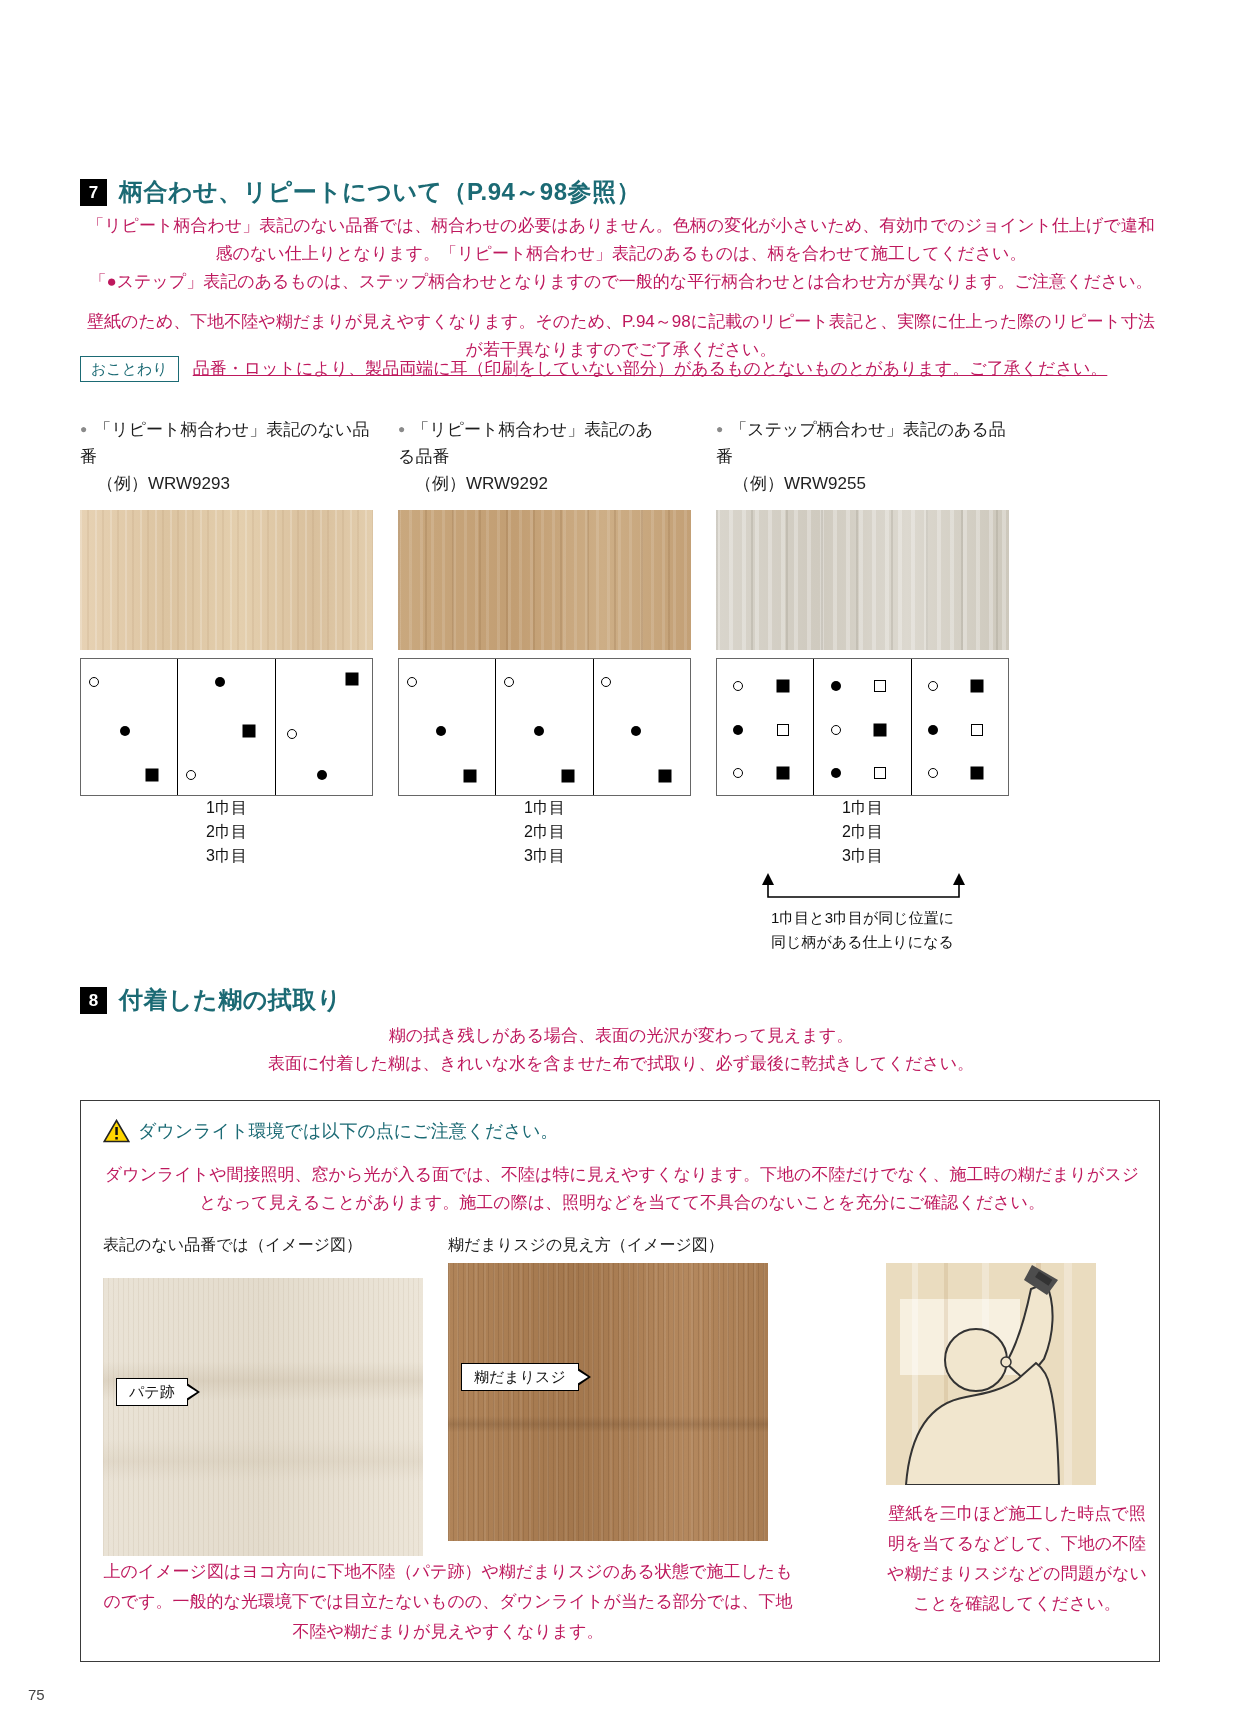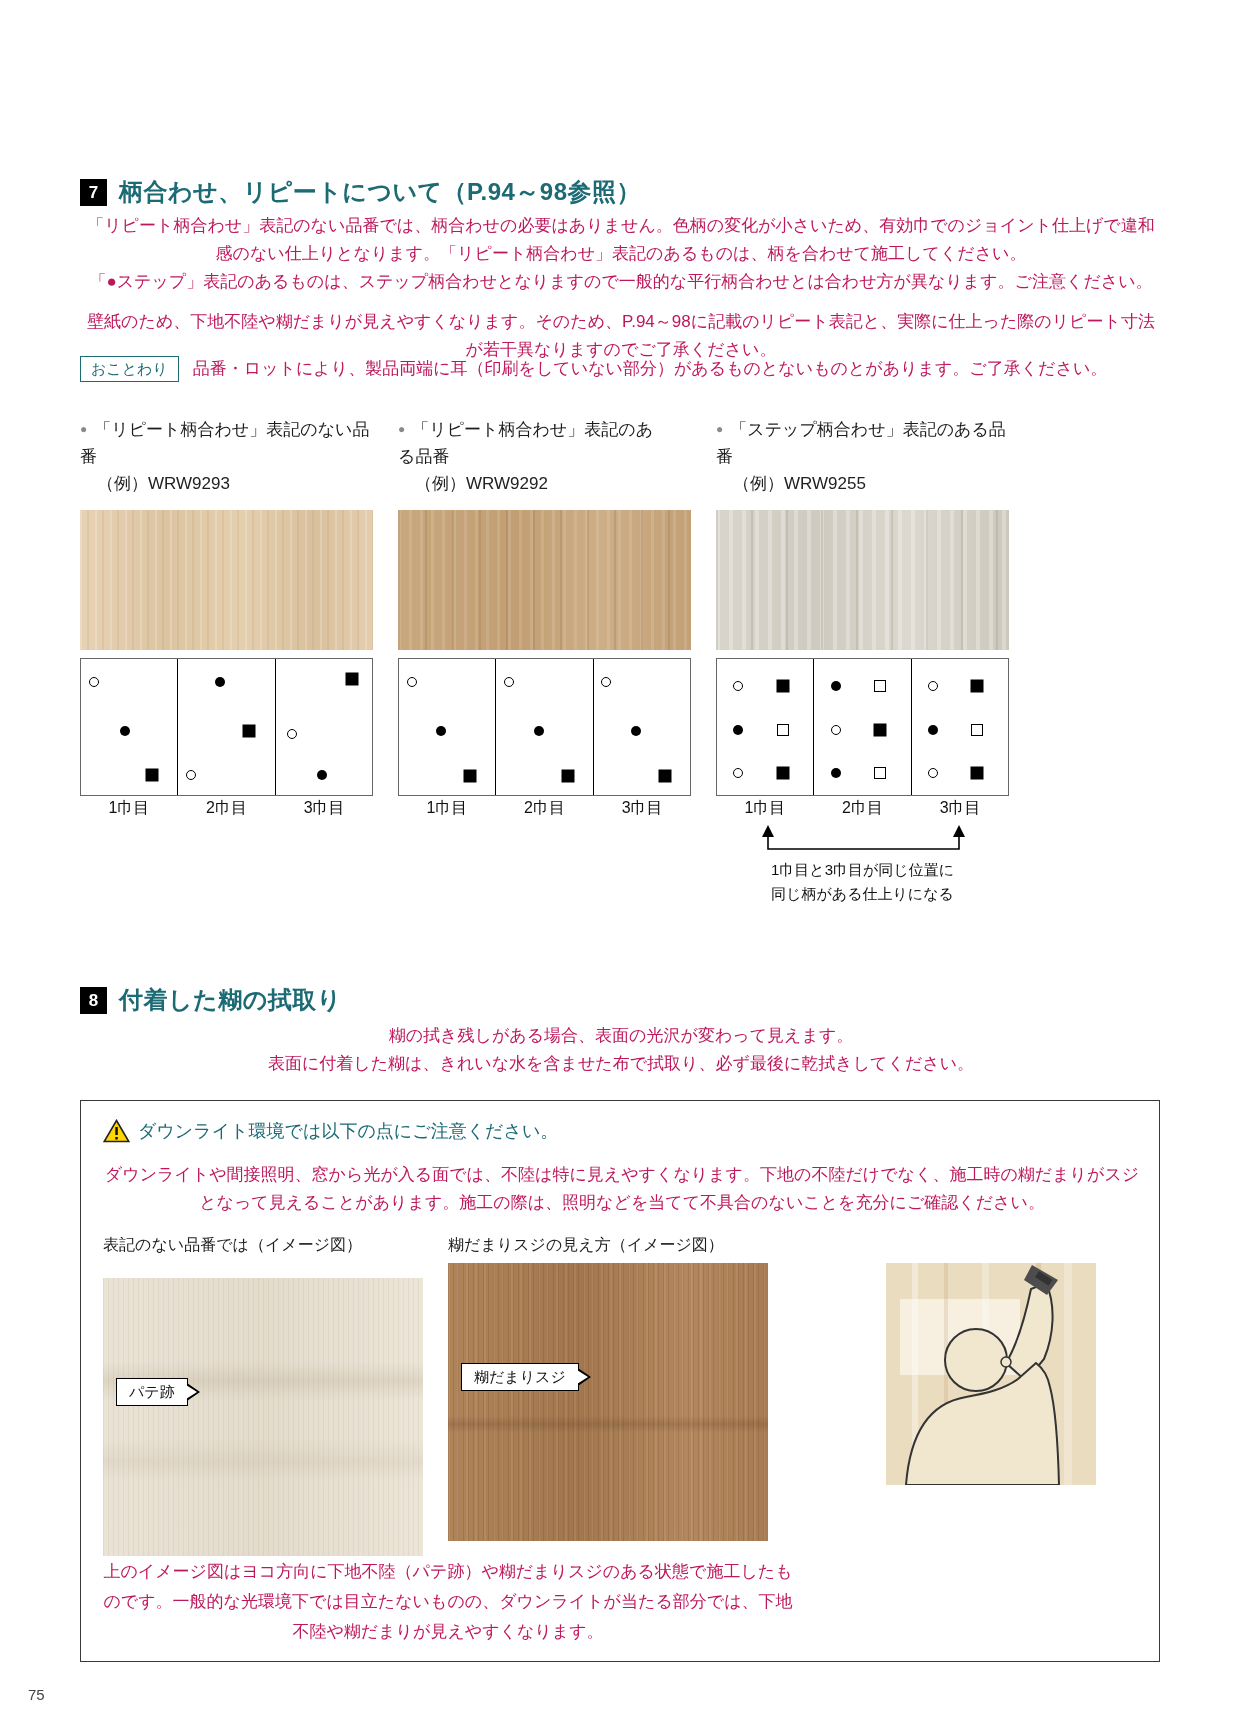--- a/index.html
+++ b/index.html
@@ -44,21 +44,21 @@
   
   .diagram{display:flex;width:293px;height:138px;border:1px solid #666;background:#fff;box-sizing:border-box;}
   .panel{flex:1 1 0;position:relative;border-left:1px solid #000;}
   .panel:first-child{border-left:none;}
   .sym{position:absolute;transform:translate(-50%,-50%);box-sizing:border-box;display:block;}
   .sym.oc{width:10px;height:10px;border:1.6px solid #000;border-radius:50%;background:#fff;}
   .sym.fc{width:10px;height:10px;background:#000;border-radius:50%;}
   .sym.fs{width:13px;height:13px;background:#000;}
   .sym.os{width:12px;height:12px;border:1.6px solid #000;background:#fff;}
 
-  .width-labels{display:flex;width:293px;}
+  .width-labels{display:flex;width:293px;flex-direction:column;}
   .width-labels span{flex:1;text-align:center;font-size:16px;line-height:24px;color:#111;}
 
   .step-note{font-size:15px;line-height:24px;text-align:center;color:#111;}
 
   
   .warn-box{border:1px solid #3a3a3a;box-sizing:border-box;background:#fff;}
   .warn-title{display:flex;align-items:center;gap:8px;color:var(--accent);
     font-weight:normal;font-size:18px;}
   .caption{font-size:16px;color:#1c1c1c;}
 
@@ -93,21 +93,21 @@
   <div>「リピート柄合わせ」表記のない品番では、柄合わせの必要はありません。色柄の変化が小さいため、有効巾でのジョイント仕上げで違和感のない仕上りとなります。「リピート柄合わせ」表記のあるものは、柄を合わせて施工してください。</div>
   <div>「●ステップ」表記のあるものは、ステップ柄合わせとなりますので一般的な平行柄合わせとは合わせ方が異なります。ご注意ください。</div>
 </div>
 
 <div class="abs body-text" style="left:80px;top:308px;width:1082px;">
   <div>壁紙のため、下地不陸や糊だまりが見えやすくなります。そのため、P.94～98に記載のリピート表記と、実際に仕上った際のリピート寸法が若干異なりますのでご了承ください。</div>
 </div>
 
 <div class="abs note-row" style="left:80px;top:356px;width:1082px;">
   <span class="note-label">おことわり</span>
-  <span class="body-text" style="line-height:26px;">品番・ロットにより、製品両端に耳（印刷をしていない部分）があるものとないものとがあります。ご了承ください。</span>
+  <span class="body-text" style="line-height:26px;text-decoration:underline;">品番・ロットにより、製品両端に耳（印刷をしていない部分）があるものとないものとがあります。ご了承ください。</span>
 </div>
 
 <div class="abs" style="left:80px;top:416px;width:293px;">
   <div class="col-label"><span class="bullet">●</span><span>「リピート柄合わせ」表記のない品番</span></div>
   <div class="col-example">（例）WRW9293</div>
   <div class="texture tex1" style="margin-top:13px;"></div>
   <div class="diagram" style="margin-top:8px;">
       <div class="panel">
         <span class="sym oc" style="left: 14%; top: 17%;"></span>
         <span class="sym fc" style="left: 46%; top: 53%;"></span>
@@ -248,17 +248,18 @@
     <rect x="150" y="0" width="5" height="222" fill="rgba(180,140,90,0.22)"></rect>
     <rect x="178" y="0" width="8" height="222" fill="rgba(255,255,255,0.28)"></rect>
     <path d="M160,20 C170,42 168,72 158,96 L140,118 L120,100 C132,80 140,50 145,26 Z" fill="#f1e6ce" stroke="#333" stroke-width="2"></path>
     <path d="M20,222 C24,170 44,140 80,134 C102,130 118,126 132,116 L150,100 C158,106 162,114 164,124 C170,147 172,182 173,222 Z" fill="#f1e6ce" stroke="#333" stroke-width="2"></path>
     <circle cx="90" cy="97" r="31" fill="#f1e6ce" stroke="#333" stroke-width="2"></circle>
     <circle cx="120" cy="99" r="5" fill="#f1e6ce" stroke="#333" stroke-width="1.5"></circle>
     <polygon points="146,2 172,17 161,32 138,17" fill="#4d4d4d"></polygon>
     <rect x="150" y="12" width="16" height="7" fill="#333" transform="rotate(33 158 15)"></rect>
   </svg>
 
+  <div class="abs body-text" style="left:805px;top:398px;width:262px;line-height:30px;">壁紙を三巾ほど施工した時点で照明を当てるなどして、下地の不陸や糊だまりスジなどの問題がないことを確認してください。</div>
 
   <div class="abs body-text" style="left:22px;top:456px;width:690px;line-height:30px;">上のイメージ図はヨコ方向に下地不陸（パテ跡）や糊だまりスジのある状態で施工したものです。一般的な光環境下では目立たないものの、ダウンライトが当たる部分では、下地不陸や糊だまりが見えやすくなります。</div>
 </div>
 
 <div class="abs page-num" style="left:28px;top:1686px;">75</div>
 
 </body></html>

